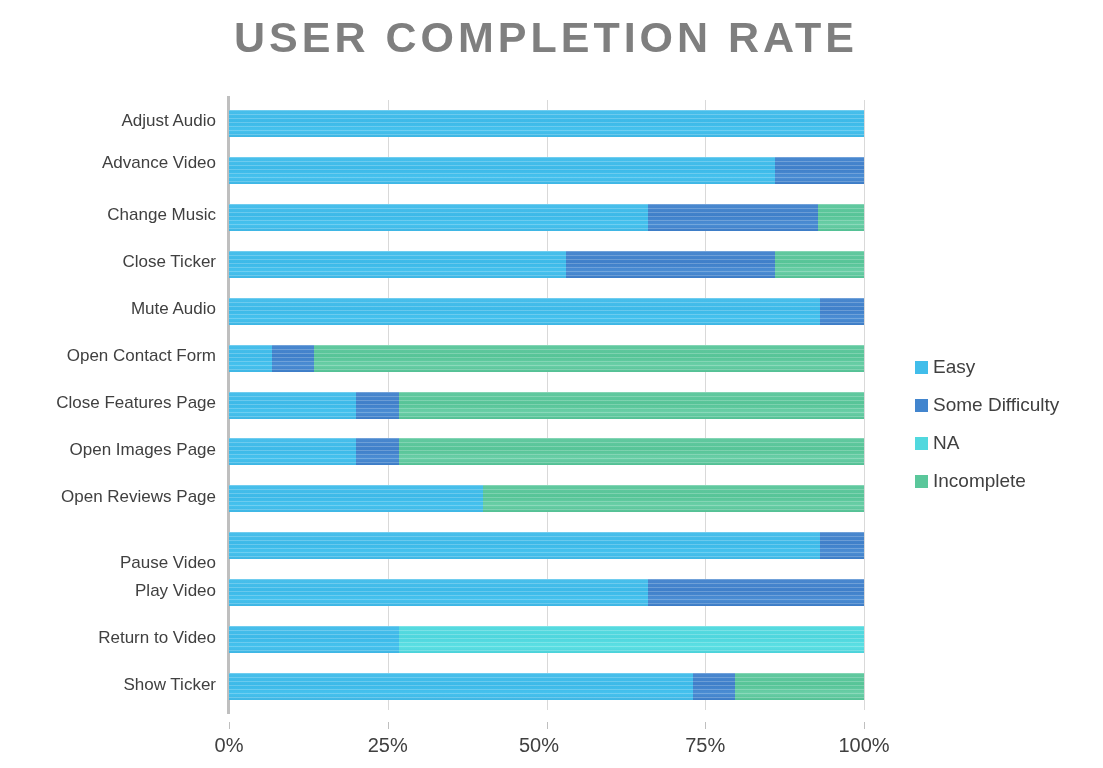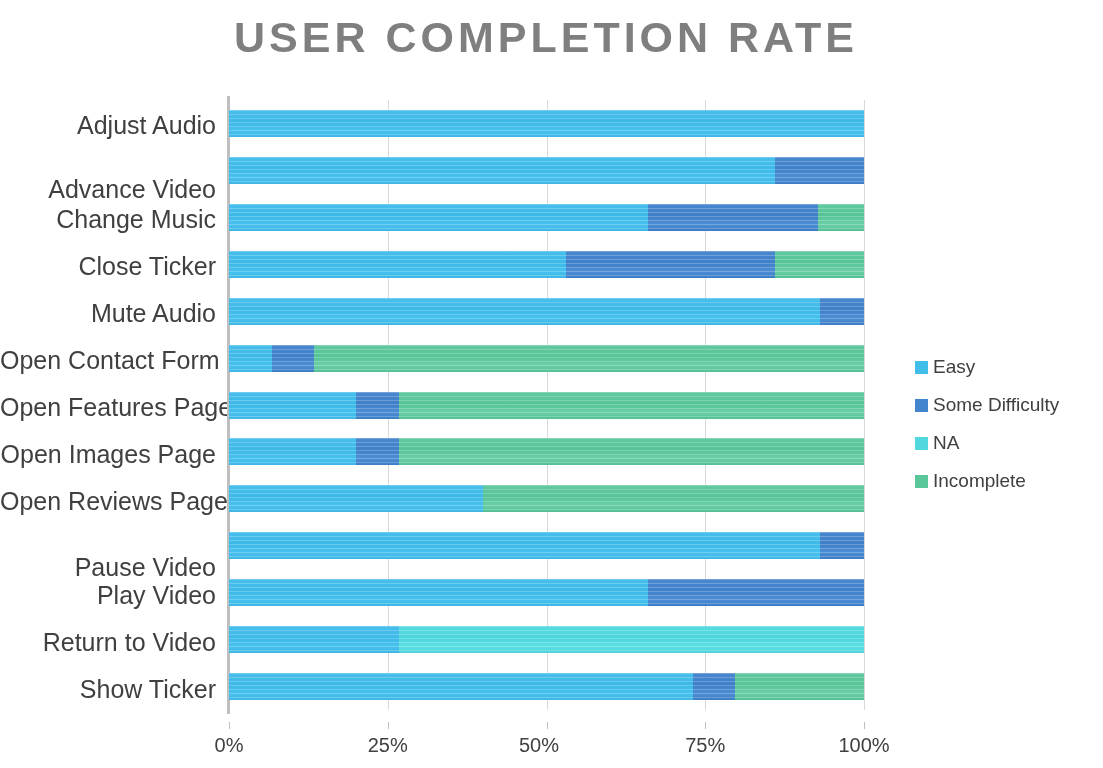--- a/index.html
+++ b/index.html
@@ -106,21 +106,21 @@
     left: 0;
     top: 100px;
     width: 216px;
     height: 610px;
   }
   .ylabel {
     position: absolute;
     right: 0;
     width: 216px;
     text-align: right;
-    font-size: 25px;
+    font-size: 17px;
     color: #404040;
     font-family: "Liberation Sans", sans-serif;
     white-space: nowrap;
   }
 
   
   .xlabels {
     position: absolute;
     left: 229px;
     top: 722px;
@@ -171,26 +171,26 @@
 </style>
 </head>
 <body>
 
 <div id="chart-root">
 
   <div class="chart-title">USER COMPLETION RATE</div>
 
   <div class="ylabels">
       <div class="ylabel" style="top: 11.4615px;">Adjust Audio</div>
-      <div class="ylabel" style="top: 75px; margin-left: 24px;">Advance Video</div>
+      <div class="ylabel" style="top: 53px; margin-left: 24px;">Advance Video</div>
       <div class="ylabel" style="top: 105.308px;">Change Music</div>
       <div class="ylabel" style="top: 152.231px; margin-left: 31px;">Close Ticker</div>
       <div class="ylabel" style="top: 199.154px;">Mute Audio</div>
       <div class="ylabel" style="top: 246.077px;">Open Contact Form</div>
-      <div class="ylabel" style="top: 293px;">Open Features Page</div>
+      <div class="ylabel" style="top: 293px;">Close Features Page</div>
       <div class="ylabel" style="top: 339.923px;">Open Images Page</div>
       <div class="ylabel" style="top: 386.846px;">Open Reviews Page</div>
       <div class="ylabel" style="top: 453px; padding-left: 20px;">Pause Video</div>
       <div class="ylabel" style="top: 480.692px;">Play Video</div>
       <div class="ylabel" style="top: 527.615px;">Return to Video</div>
       <div class="ylabel" style="top: 574.538px;">Show Ticker</div>
     </div>
 
   <div class="plot-wrap">
     <div class="gridlines">

